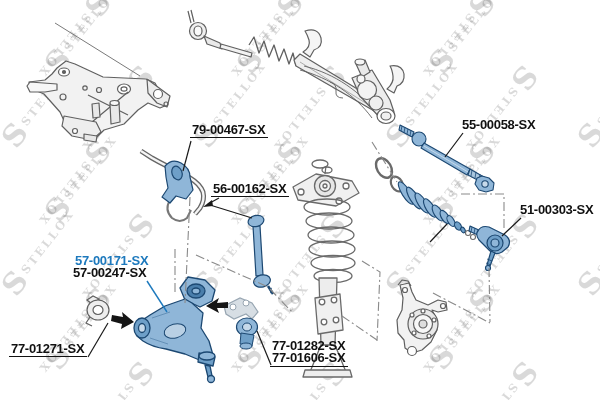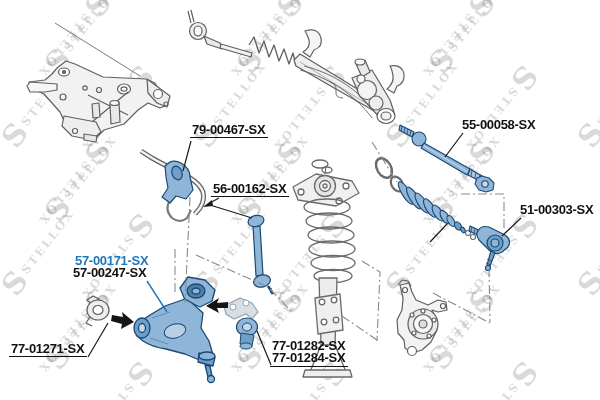--- a/index.html
+++ b/index.html
@@ -285,16 +285,16 @@
 
   <div class="lbl u" style="left:190px;top:124px;">79-00467-SX</div>
   <div class="lbl" style="left:462px;top:119px;">55-00058-SX</div>
   <div class="lbl u" style="left:211px;top:183px;">56-00162-SX</div>
   <div class="lbl" style="left:520px;top:204px;text-align:right;">51-00303-SX</div>
   <div class="lbl blue" style="left:75px;top:255px;">57-00171-SX</div>
   <div class="lbl" style="left:73px;top:267px;">57-00247-SX</div>
   <div class="lbl u" style="left:9px;top:343px;">77-01271-SX</div>
   <div class="lblgroup" style="left:270px;top:340px;">
     <div class="lbl">77-01282-SX</div>
-    <div class="lbl">77-01284-SX</div>
+    <div class="lbl">77-01606-SX</div>
   </div>
 
 </div>
 
 </body></html>

